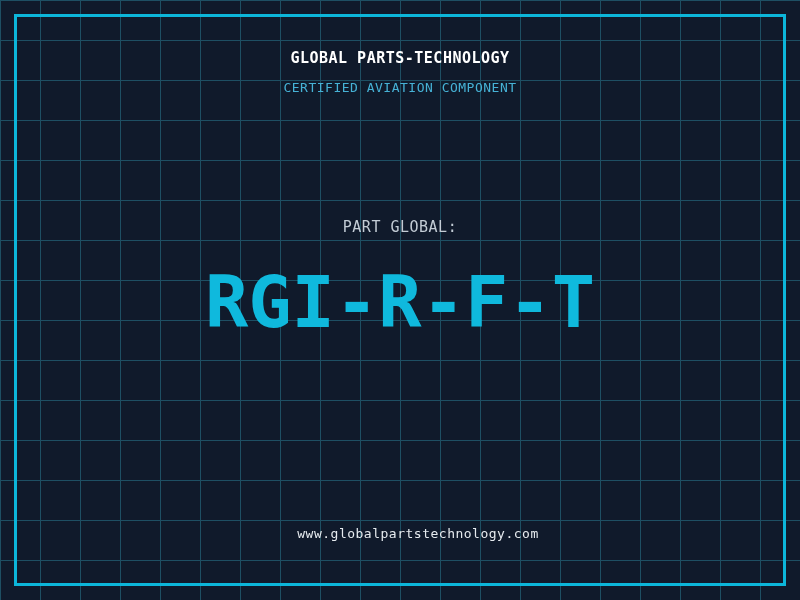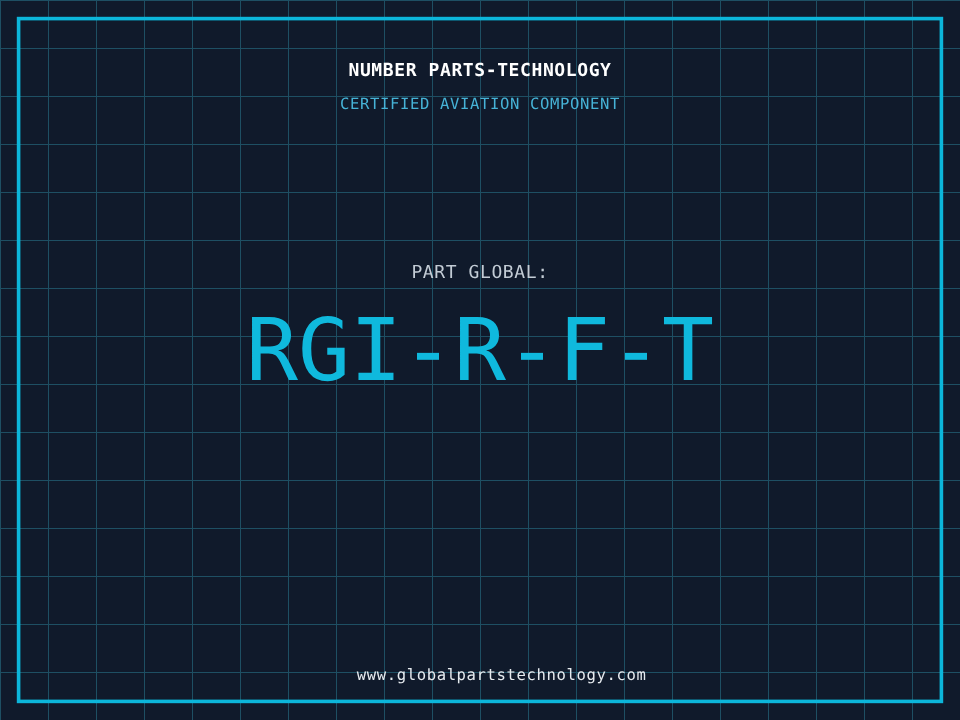--- a/index.html
+++ b/index.html
@@ -65,41 +65,41 @@
   }
   .part-label {
     top: 215px;
     height: 24px;
     line-height: 24px;
     font-size: 15px;
     letter-spacing: 0.5px;
     color: var(--muted-label);
   }
   .part-number {
-    top: 252px;
+    top: 262px;
     height: 80px;
     line-height: 80px;
     font-size: 72px;
-    font-weight: normal;
+    font-weight: bold;
     color: var(--part-number);
   }
   .website {
-    top: 552px;
+    top: 522px;
     height: 24px;
     line-height: 24px;
     font-size: 13px;
     letter-spacing: 0.5px;
     color: var(--footer);
     padding-left: 36px;
   }
 </style>
 </head>
 <body>
 
 <div class="canvas">
   <div class="grid"></div>
   <div class="frame"></div>
-  <div class="txt company">NUMBER PARTS-TECHNOLOGY</div>
+  <div class="txt company">GLOBAL PARTS-TECHNOLOGY</div>
   <div class="txt cert">CERTIFIED AVIATION COMPONENT</div>
   <div class="txt part-label">PART GLOBAL:</div>
   <div class="txt part-number">RGI-R-F-T</div>
   <div class="txt website">www.globalpartstechnology.com</div>
 </div>
 
 </body></html>

